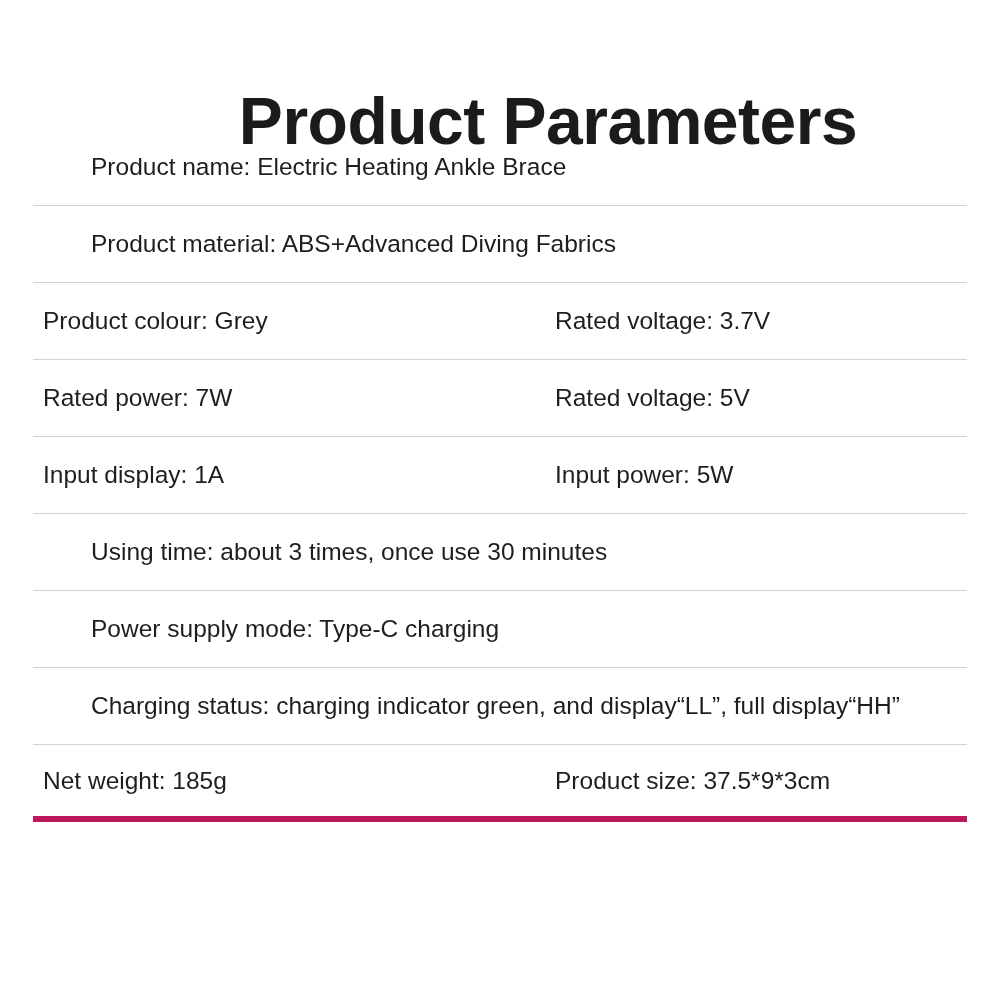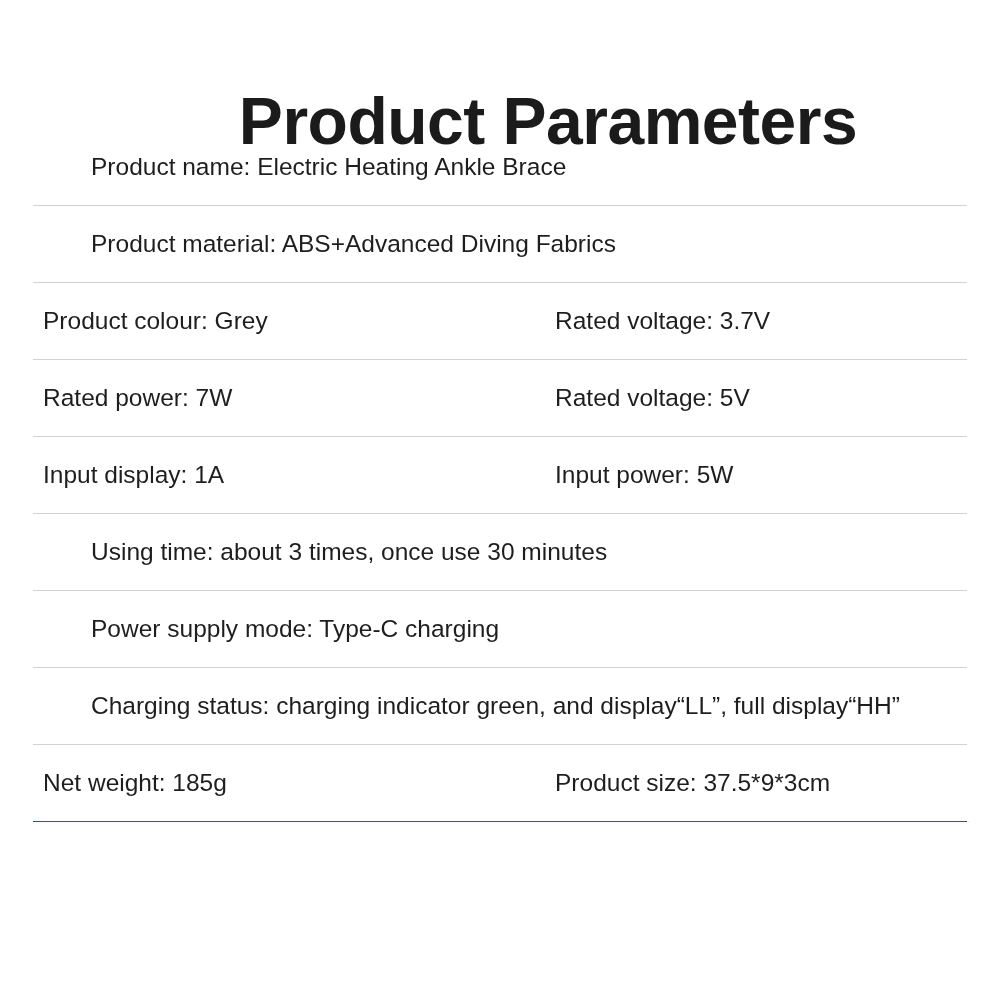--- a/index.html
+++ b/index.html
@@ -47,21 +47,21 @@
     width: 934px;
   }
 
   .spec-row {
     position: relative;
     height: 77px;
     border-bottom: 1px solid #d2d2d2;
     box-sizing: border-box;
   }
   .spec-row:last-child {
-    border-bottom: 1px solid #be185d;
+    border-bottom: 6px solid #be185d;
   }
 
   .cell {
     position: absolute;
     top: 50%;
     transform: translateY(-50%);
     font-size: 24.5px;
     line-height: 30px;
     font-weight: 400;
     color: #1e1e1e;

